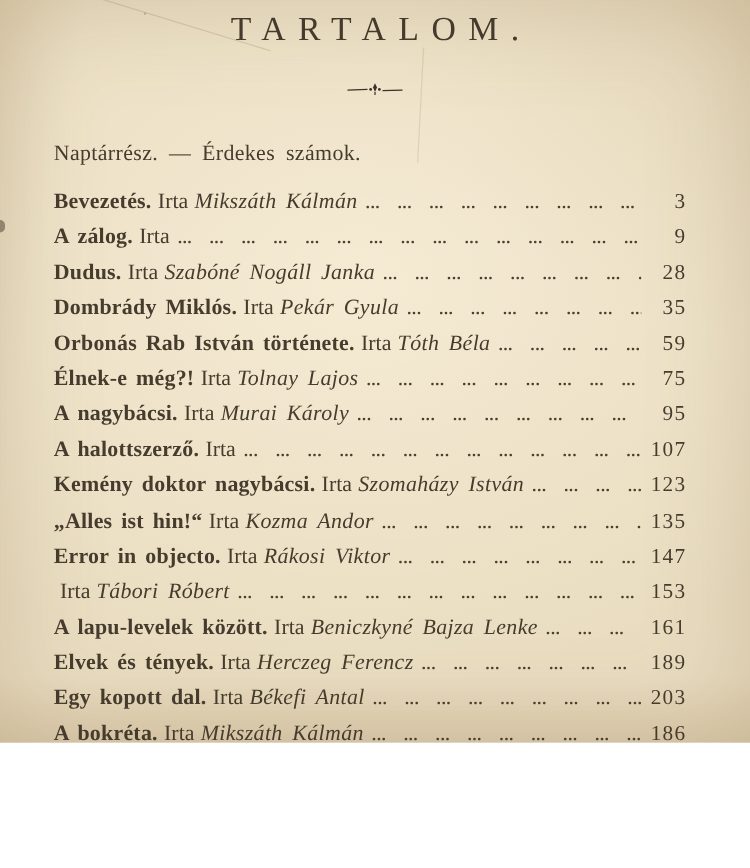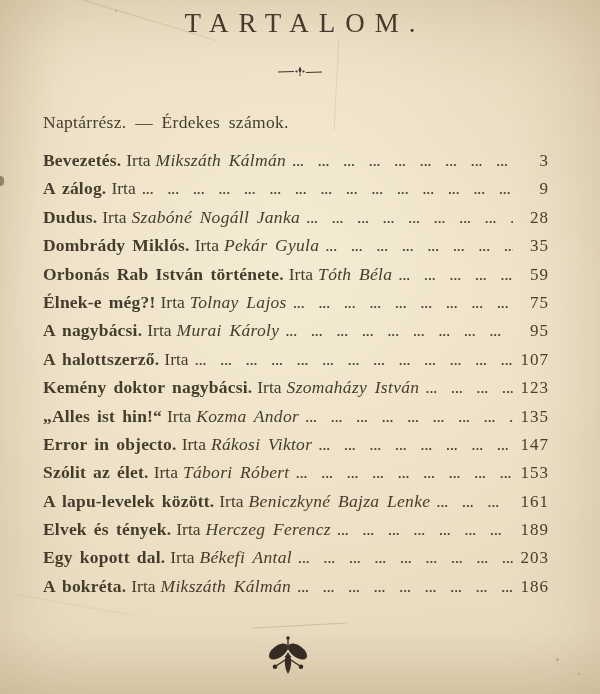--- a/index.html
+++ b/index.html
@@ -1,21 +1,21 @@
 <!DOCTYPE html>
 <html><head>
 <meta charset="utf-8">
 <style>
   html, body { margin: 0; padding: 0; }
   body { width: 600px; height: 694px; overflow: hidden; }
 
   .page {
     position: relative;
     width: 600px;
-    height: 694px;
+    height: 594px;
     font-family: "Liberation Serif", "DejaVu Serif", serif;
     color: #463c2d;
     background-color: #e9dcc0;
     background-image:
       radial-gradient(ellipse 120% 90% at 48% 38%, rgba(255,248,228,.55), rgba(255,248,228,0) 62%),
       linear-gradient(100deg, rgba(160,130,85,.12), rgba(160,130,85,0) 10%),
       linear-gradient(to top, rgba(150,120,75,.14), rgba(150,120,75,0) 9%),
       radial-gradient(ellipse at 100% 0%, rgba(150,120,75,.10), rgba(150,120,75,0) 32%);
     box-shadow: inset 0 0 80px rgba(140,110,70,.25);
     overflow: hidden;
@@ -220,21 +220,20 @@
 
   <div class="toc-row">
     <span class="entry-title">Error in objecto.</span>
     <span class="entry-irta">Irta</span>
     <span class="entry-author">Rákosi Viktor</span>
     <span class="leader">... ... ... ... ... ... ... ... ... ... ... ... ... ... ... ... ... ... ... ...</span>
     <span class="page-num">147</span>
   </div>
 
   <div class="toc-row">
-    <span class="entry-title">Szólit az élet.</span>
     <span class="entry-irta">Irta</span>
     <span class="entry-author">Tábori Róbert</span>
     <span class="leader">... ... ... ... ... ... ... ... ... ... ... ... ... ... ... ... ... ... ... ...</span>
     <span class="page-num">153</span>
   </div>
 
   <div class="toc-row">
     <span class="entry-title">A lapu-levelek között.</span>
     <span class="entry-irta">Irta</span>
     <span class="entry-author">Beniczkyné Bajza Lenke</span>

